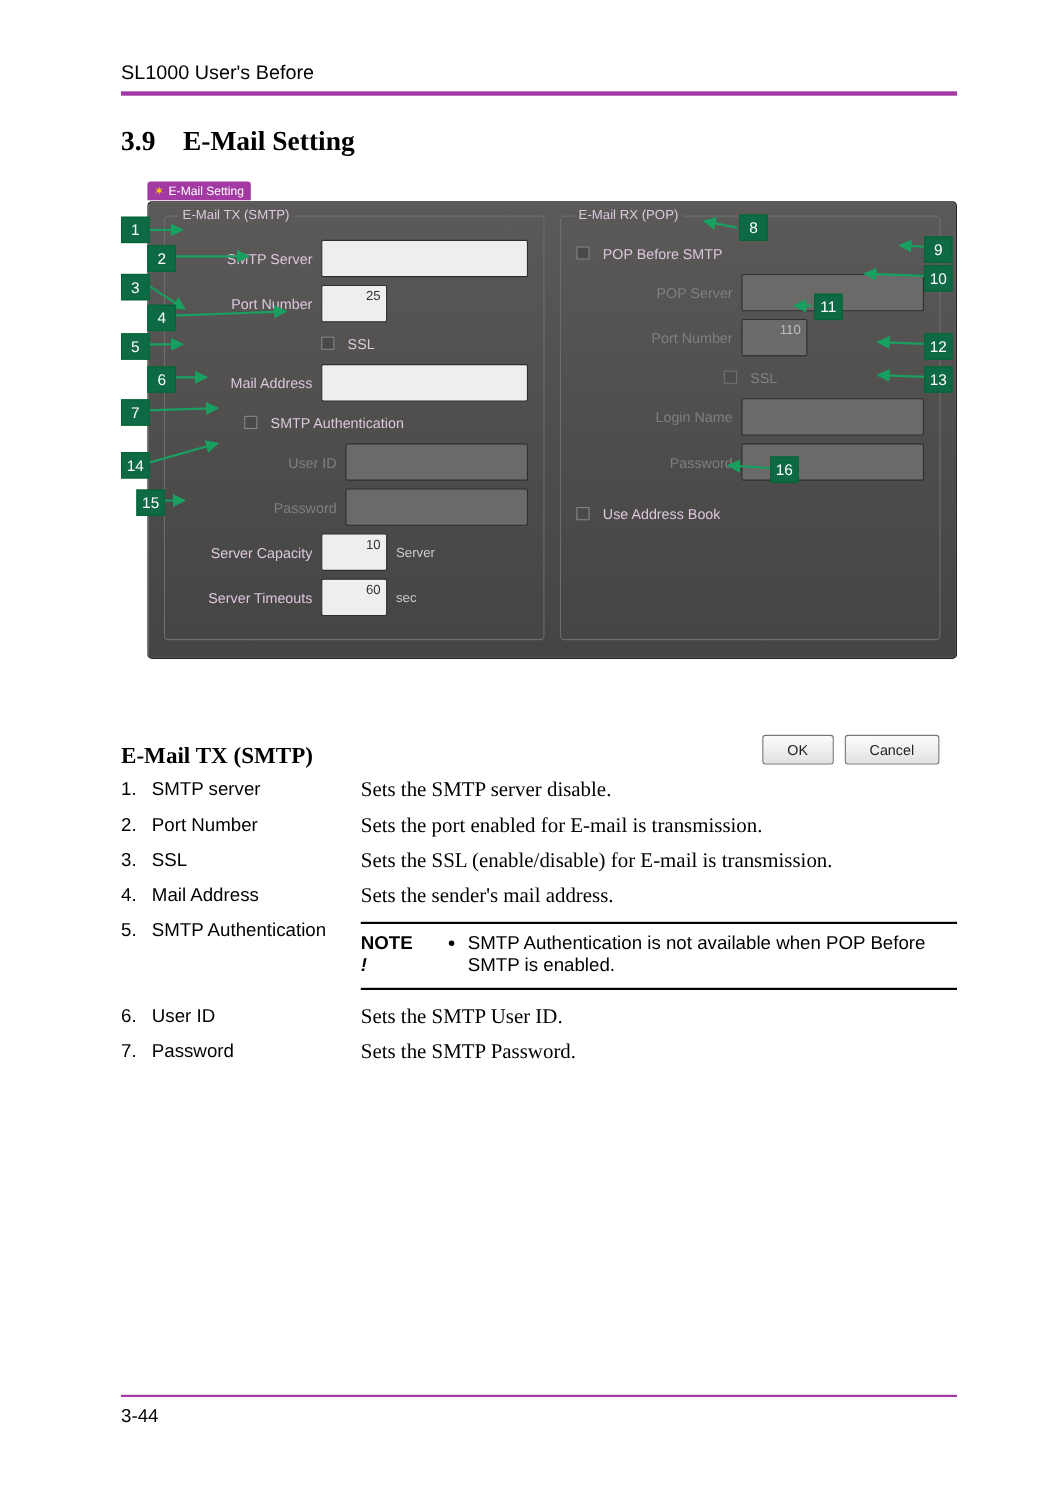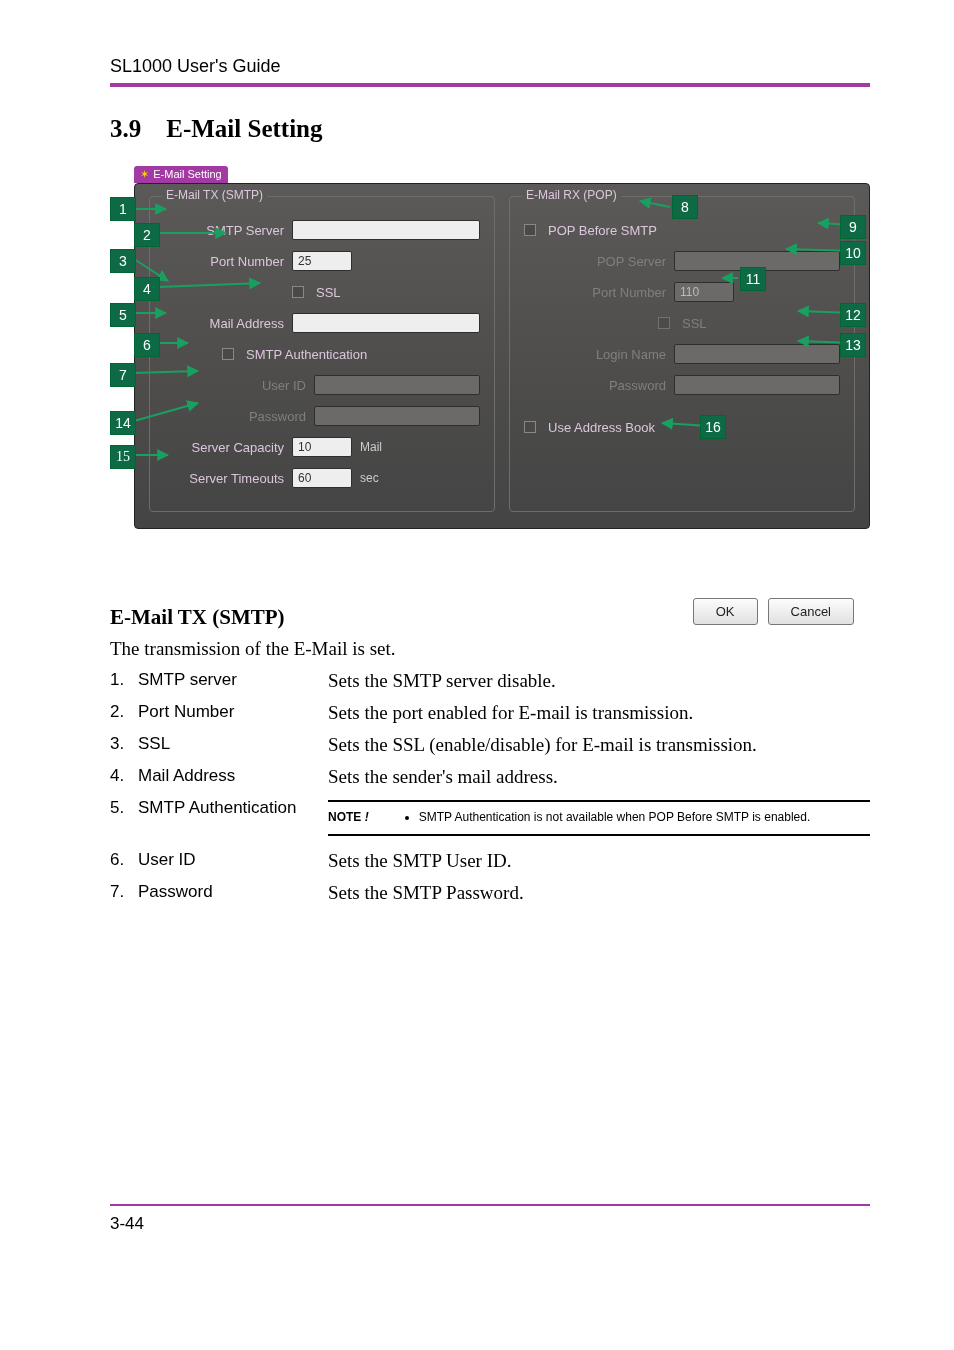--- a/index.html
+++ b/index.html
@@ -18,21 +18,21 @@
   
   .shot-wrap { position: relative; width: 760px; margin: 0 auto 22px auto; }
   .win-title { background: #a33aa3; color: #fff; font-family: Arial, sans-serif; font-size: 11px; padding: 2px 6px; border-radius: 3px 3px 0 0; display: inline-block; }
   .win-title .star { color: #ffd400; margin-right: 4px; font-size: 11px; }
   .shot { display: flex; background: linear-gradient(#5b5a59, #4e4d4c 55%, #444); border: 1px solid #222; border-radius: 4px; font-family: Arial, sans-serif; color: #ddd; font-size: 13px; position: relative; padding: 12px 14px 16px 14px; gap: 14px; }
   .group { flex: 1; border: 1px solid #6e6d6c; border-radius: 4px; padding: 14px 14px 14px 14px; position: relative; }
   .group-title { position: absolute; top: -9px; left: 12px; background: linear-gradient(#5b5a59, #5a5958); padding: 0 4px; color: #dcc7dc; font-size: 12px; }
   .row { display: flex; align-items: center; margin: 7px 0; gap: 8px; min-height: 24px; }
   .lbl { width: 120px; text-align: right; color: #dcc7dc; white-space: nowrap; }
   .lbl.disabled { color: #807f7e; }
-  .fld { flex: 1; height: 20px; background: #eee; border: 1px solid #2e2e2e; border-radius: 2px; color: #333; padding: 2px 5px; font-size: 12px; }
+  .fld { flex: 1; height: 34px; background: #eee; border: 1px solid #2e2e2e; border-radius: 2px; color: #333; padding: 2px 5px; font-size: 12px; text-align: right; }
   .fld.small { width: 60px; flex: 0 0 60px; }
   .fld.disabled { background: #6b6a69; color: #bbb; }
   .unit { color: #ccc; font-size: 12px; }
   .chk { width: 12px; height: 12px; display: inline-block; border: 1px solid #888; background: #4a4948; margin-right: 4px; vertical-align: middle; }
   .chk.disabled { opacity: 0.6; }
   .chklabel { color: #dcc7dc; }
   .chklabel.disabled { color: #807f7e; }
   .indent { margin-left: 22px; }
   .btnbar { position: absolute; right: 16px; bottom: -42px; display: flex; gap: 10px; padding-left: 11px; }
   .winbtn { font-family: Arial, sans-serif; font-size: 13px; border: 1px solid #777; background: linear-gradient(#fcfcfc, #e1e1e1); padding: 5px 22px; border-radius: 3px; color: #222; cursor: default; }
@@ -40,31 +40,31 @@
   
   .callout-box { position: absolute; width: 26px; height: 24px; background: #0e6a44; color: #fff; font-family: Arial, sans-serif; font-size: 14px; display: flex; align-items: center; justify-content: center; border: 1px solid #063; }
   svg.callouts { position: absolute; left: 0; top: 0; pointer-events: none; }
   
   .h3 { font-family: "Times New Roman", Times, serif; font-weight: bold; font-size: 21px; margin: 12px 0 8px 0; }
   .para { margin: 0 0 10px 0; }
   .proplist { display: grid; grid-template-columns: 28px 190px 1fr; row-gap: 10px; align-items: start; font-size: 19px; }
   .proplist .num { font-family: Arial, sans-serif; font-size: 17px; }
   .proplist .key { font-family: Arial, sans-serif; font-size: 17px; }
   .proplist .desc { font-family: "Times New Roman", Times, serif; font-size: 19px; }
-  .noteblock { grid-column: 3 / 4; border-top: 2px solid #000; border-bottom: 2px solid #000; padding: 8px 0 10px 0; margin: 2px 0 4px 0; font-family: Arial, sans-serif; font-size: 12px; display: flex; gap: 32px; }
+  .noteblock { grid-column: 3 / 4; border-top: 2px solid #000; border-bottom: 2px solid #000; padding: 8px 0 10px 0; margin: 2px 0 4px 0; font-family: Arial, sans-serif; font-size: 17px; display: flex; gap: 32px; }
   .noteblock .nlabel { font-weight: bold; }
   .noteblock .nlabel i { font-style: italic; }
   .noteblock ul { margin: 0; padding-left: 18px; }
   .footer { position: relative; margin-top: 300px; border-top: 2px solid #a33aa3; padding-top: 8px; font-family: Arial, sans-serif; font-size: 17px; }
 </style>
 </head>
 <body>
 
 <div class="page">
-  <div class="guide-title">SL1000 User's Guide</div>
+  <div class="guide-title">SL1000 User's Before</div>
   <div class="rule-top"></div>
 
   <h2 class="h2">
     <span>3.9</span>&nbsp;&nbsp;&nbsp;
     <span>E-Mail Setting</span>
   </h2>
 
   <div class="shot-wrap">
     <div style="margin-left:24px;">
       <span class="win-title">
@@ -103,21 +103,21 @@
             <span class="lbl disabled">User ID</span>
             <div class="fld disabled"></div>
           </div>
           <div class="row indent">
             <span class="lbl disabled">Password</span>
             <div class="fld disabled"></div>
           </div>
           <div class="row">
             <span class="lbl">Server Capacity</span>
             <div class="fld small">10</div>
-            <span class="unit">Mail</span>
+            <span class="unit">Server</span>
           </div>
           <div class="row">
             <span class="lbl">Server Timeouts</span>
             <div class="fld small">60</div>
             <span class="unit">sec</span>
           </div>
         </div>
 
         <div class="group">
           <span class="group-title">E-Mail RX (POP)</span>
@@ -184,33 +184,32 @@
         </g>
       </svg>
       <div class="callout-box" style="left:0px; top:14px;">1</div>
       <div class="callout-box" style="left:24px; top:40px;">2</div>
       <div class="callout-box" style="left:0px; top:66px;">3</div>
       <div class="callout-box" style="left:24px; top:94px;">4</div>
       <div class="callout-box" style="left:0px; top:120px;">5</div>
       <div class="callout-box" style="left:24px; top:150px;">6</div>
       <div class="callout-box" style="left:0px; top:180px;">7</div>
       <div class="callout-box" style="left:0px; top:228px;">14</div>
-      <div class="callout-box" style="left:0px; top:262px;font-family:Liberation Serif, serif;">15</div>
+      <div class="callout-box" style="left:14px; top:262px;">15</div>
       <div class="callout-box" style="left:562px; top:12px;">8</div>
       <div class="callout-box" style="left:730px; top:32px;">9</div>
       <div class="callout-box" style="left:730px; top:58px;">10</div>
       <div class="callout-box" style="left:630px; top:84px;">11</div>
       <div class="callout-box" style="left:730px; top:120px;">12</div>
       <div class="callout-box" style="left:730px; top:150px;">13</div>
       <div class="callout-box" style="left:590px; top:232px;">16</div>
     </div>
   </div>
 
   <div class="h3">E-Mail TX (SMTP)</div>
-  <p class="para">The transmission of the E-Mail is set.</p>
 
   <div class="proplist">
     <div class="num">1.</div>
     <div class="key">SMTP server</div>
     <div class="desc">Sets the SMTP server disable.</div>
 
     <div class="num">2.</div>
     <div class="key">Port Number</div>
     <div class="desc">Sets the port enabled for E-mail is transmission.</div>
 

